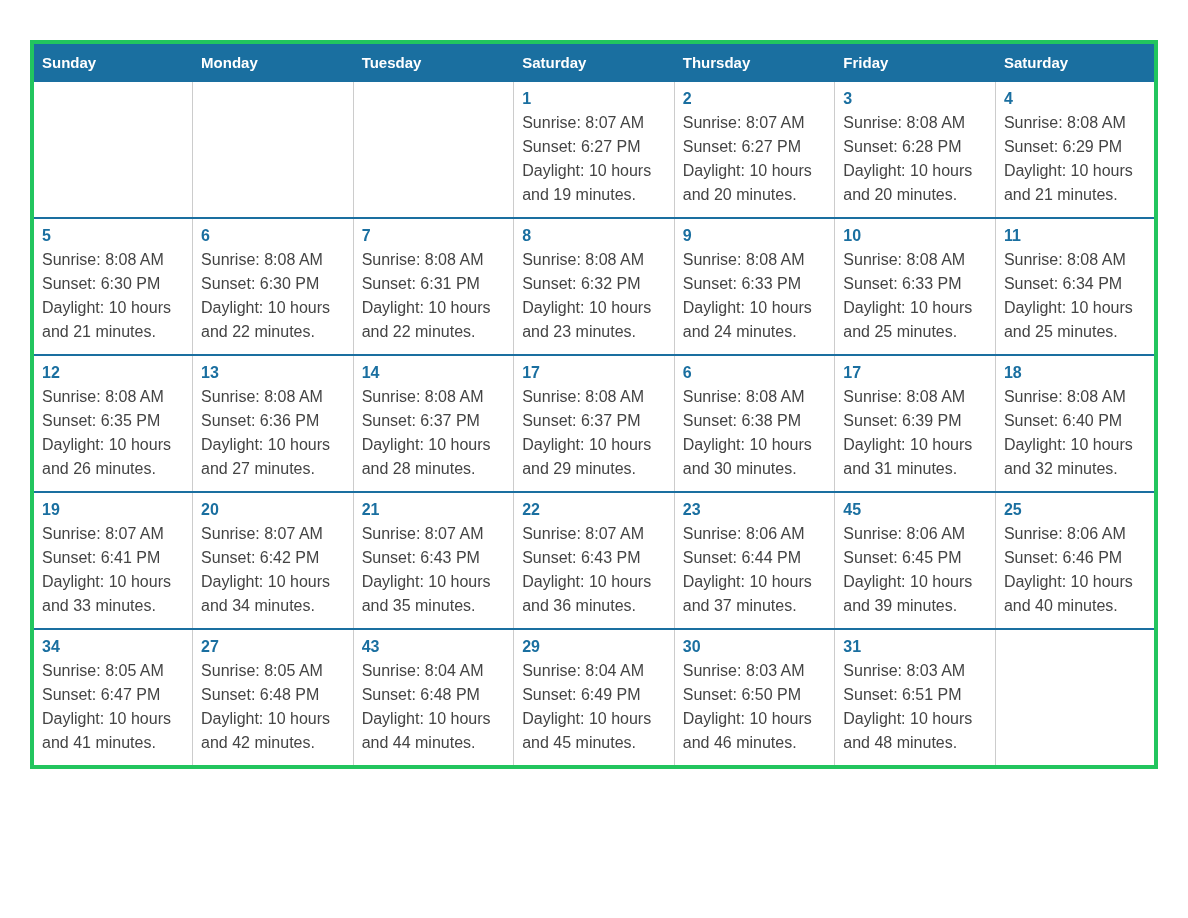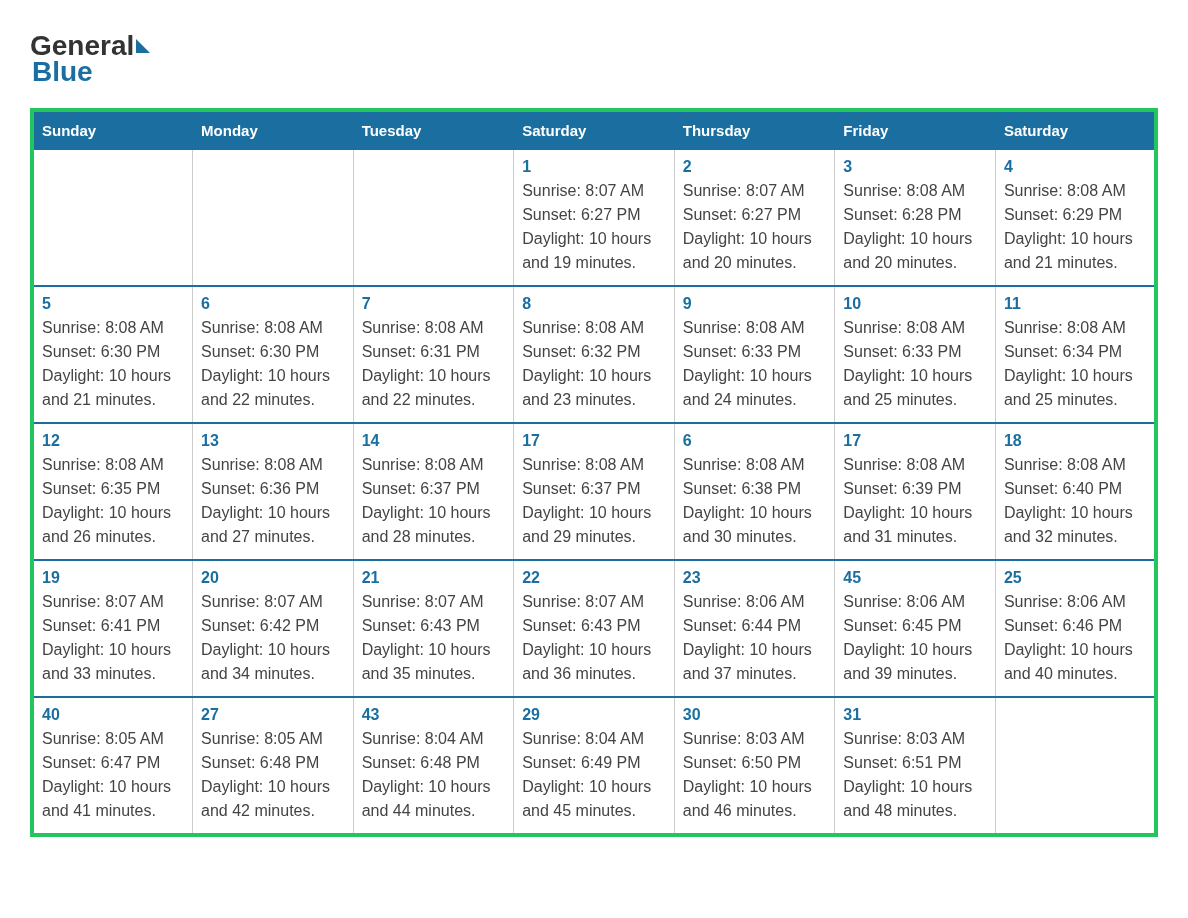--- a/index.html
+++ b/index.html
@@ -104,27 +104,20 @@
       background: #fff;
     }
     .row-divider td {
       border-top: 2px solid #1a6fa0 !important;
     }
   </style>
 </head>
 <body>
 
 <div class="header">
-  <div class="logo">
-    <div class="logo-text">
-      <span class="logo-general">General</span>
-      <span class="logo-arrow"></span>
-    </div>
-    <span class="logo-blue">Blue</span>
-  </div>
 </div>
 
 <table class="calendar">
   <thead>
     <tr>
     <th>Sunday</th>
         <th>Monday</th>
         <th>Tuesday</th>
         <th>Saturday</th>
         <th>Thursday</th>
@@ -314,21 +307,21 @@
         <td>
           <span class="day-number">25</span>
           <div class="day-info" style="white-space: pre-line;">Sunrise: 8:06 AM
 Sunset: 6:46 PM
 Daylight: 10 hours
 and 40 minutes.</div>
         </td>
       </tr>
       <tr class="row-divider">
         <td>
-          <span class="day-number">40</span>
+          <span class="day-number">34</span>
           <div class="day-info" style="white-space: pre-line;">Sunrise: 8:05 AM
 Sunset: 6:47 PM
 Daylight: 10 hours
 and 41 minutes.</div>
         </td>
         <td>
           <span class="day-number">27</span>
           <div class="day-info" style="white-space: pre-line;">Sunrise: 8:05 AM
 Sunset: 6:48 PM
 Daylight: 10 hours

